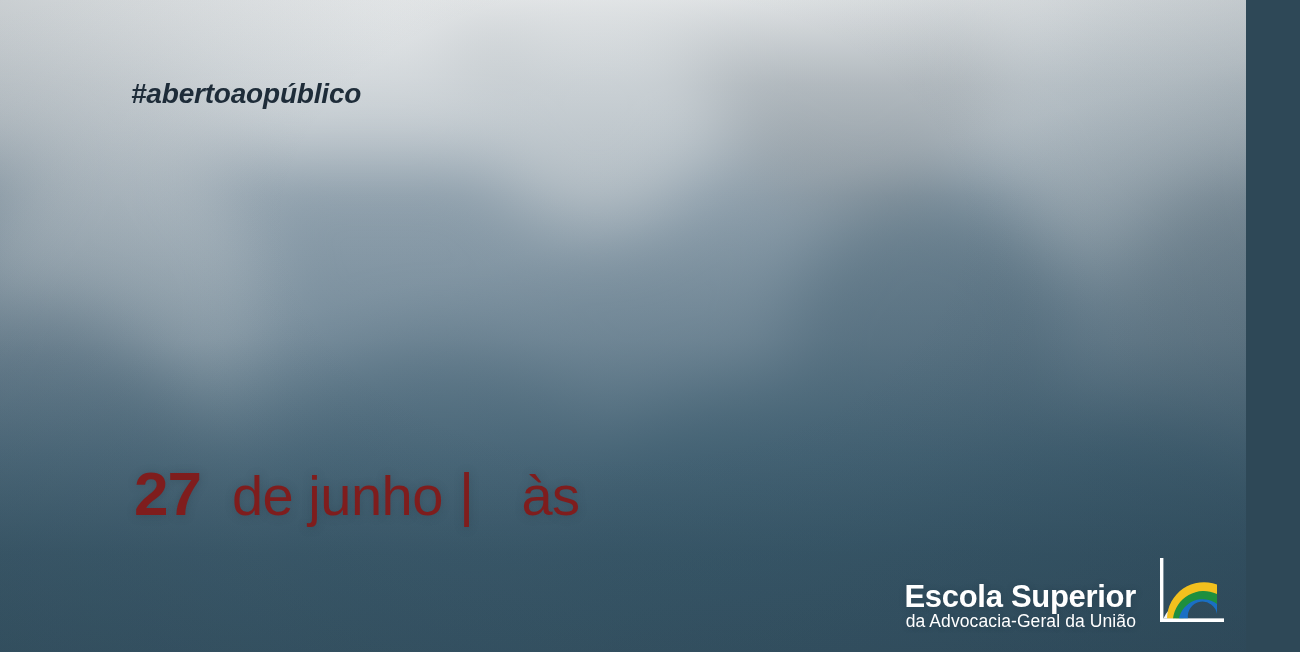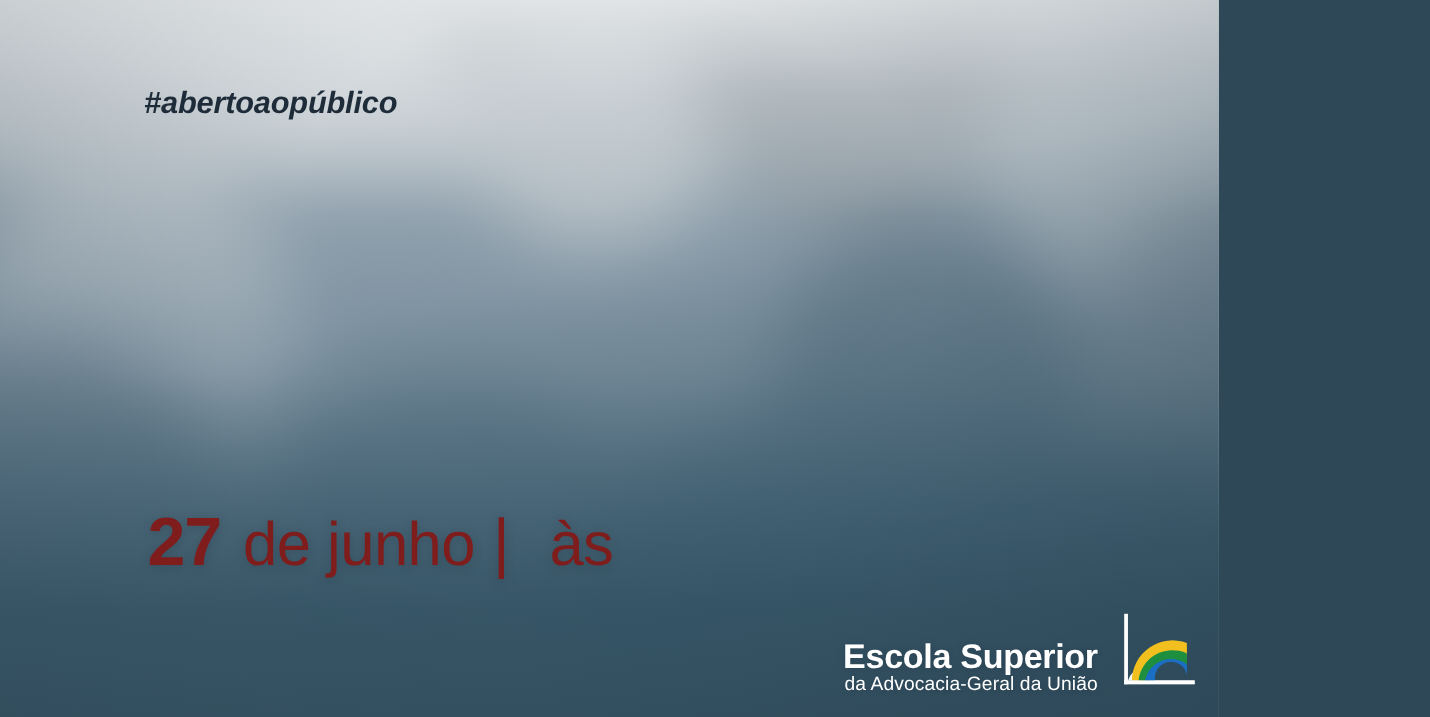--- a/index.html
+++ b/index.html
@@ -7,21 +7,21 @@
   html, body {
     width: 1300px;
     height: 652px;
     overflow: hidden;
     background: #2e4857;
     font-family: "Liberation Sans", sans-serif;
   }
 
   #banner {
     position: relative;
-    width: 1108px;
+    width: 1246px;
     height: 652px;
     overflow: hidden;
     background: #8fa0ad;
   }
 
   
   #photo-layer {
     position: absolute;
     inset: -60px;
     filter: blur(34px);
@@ -116,21 +116,21 @@
     left: 134px; top: 458px;
     color: #7f1d1d;
     white-space: nowrap;
     display: flex;
     align-items: baseline;
     text-shadow: 0 1px 9px rgba(36,56,70,0.35);
   }
   .d-strong { font-size: 62px; font-weight: 700; letter-spacing: -1px; }
   .d-light  { font-size: 56px; font-weight: 300; letter-spacing: -0.5px; }
   .d-sep    { font-size: 60px; font-weight: 300; margin: 0 16px; }
-  .gap-l { margin-left: 20px; text-align: right; }
+  .gap-l { margin-left: 31px; text-align: right; }
 
   
   #logo {
     position: absolute;
     right: 16px; bottom: 22px;
     display: flex;
     align-items: flex-end;
     gap: 18px;
   }
   #logo-text { text-align: right; color:#ffffff; line-height:1; }

